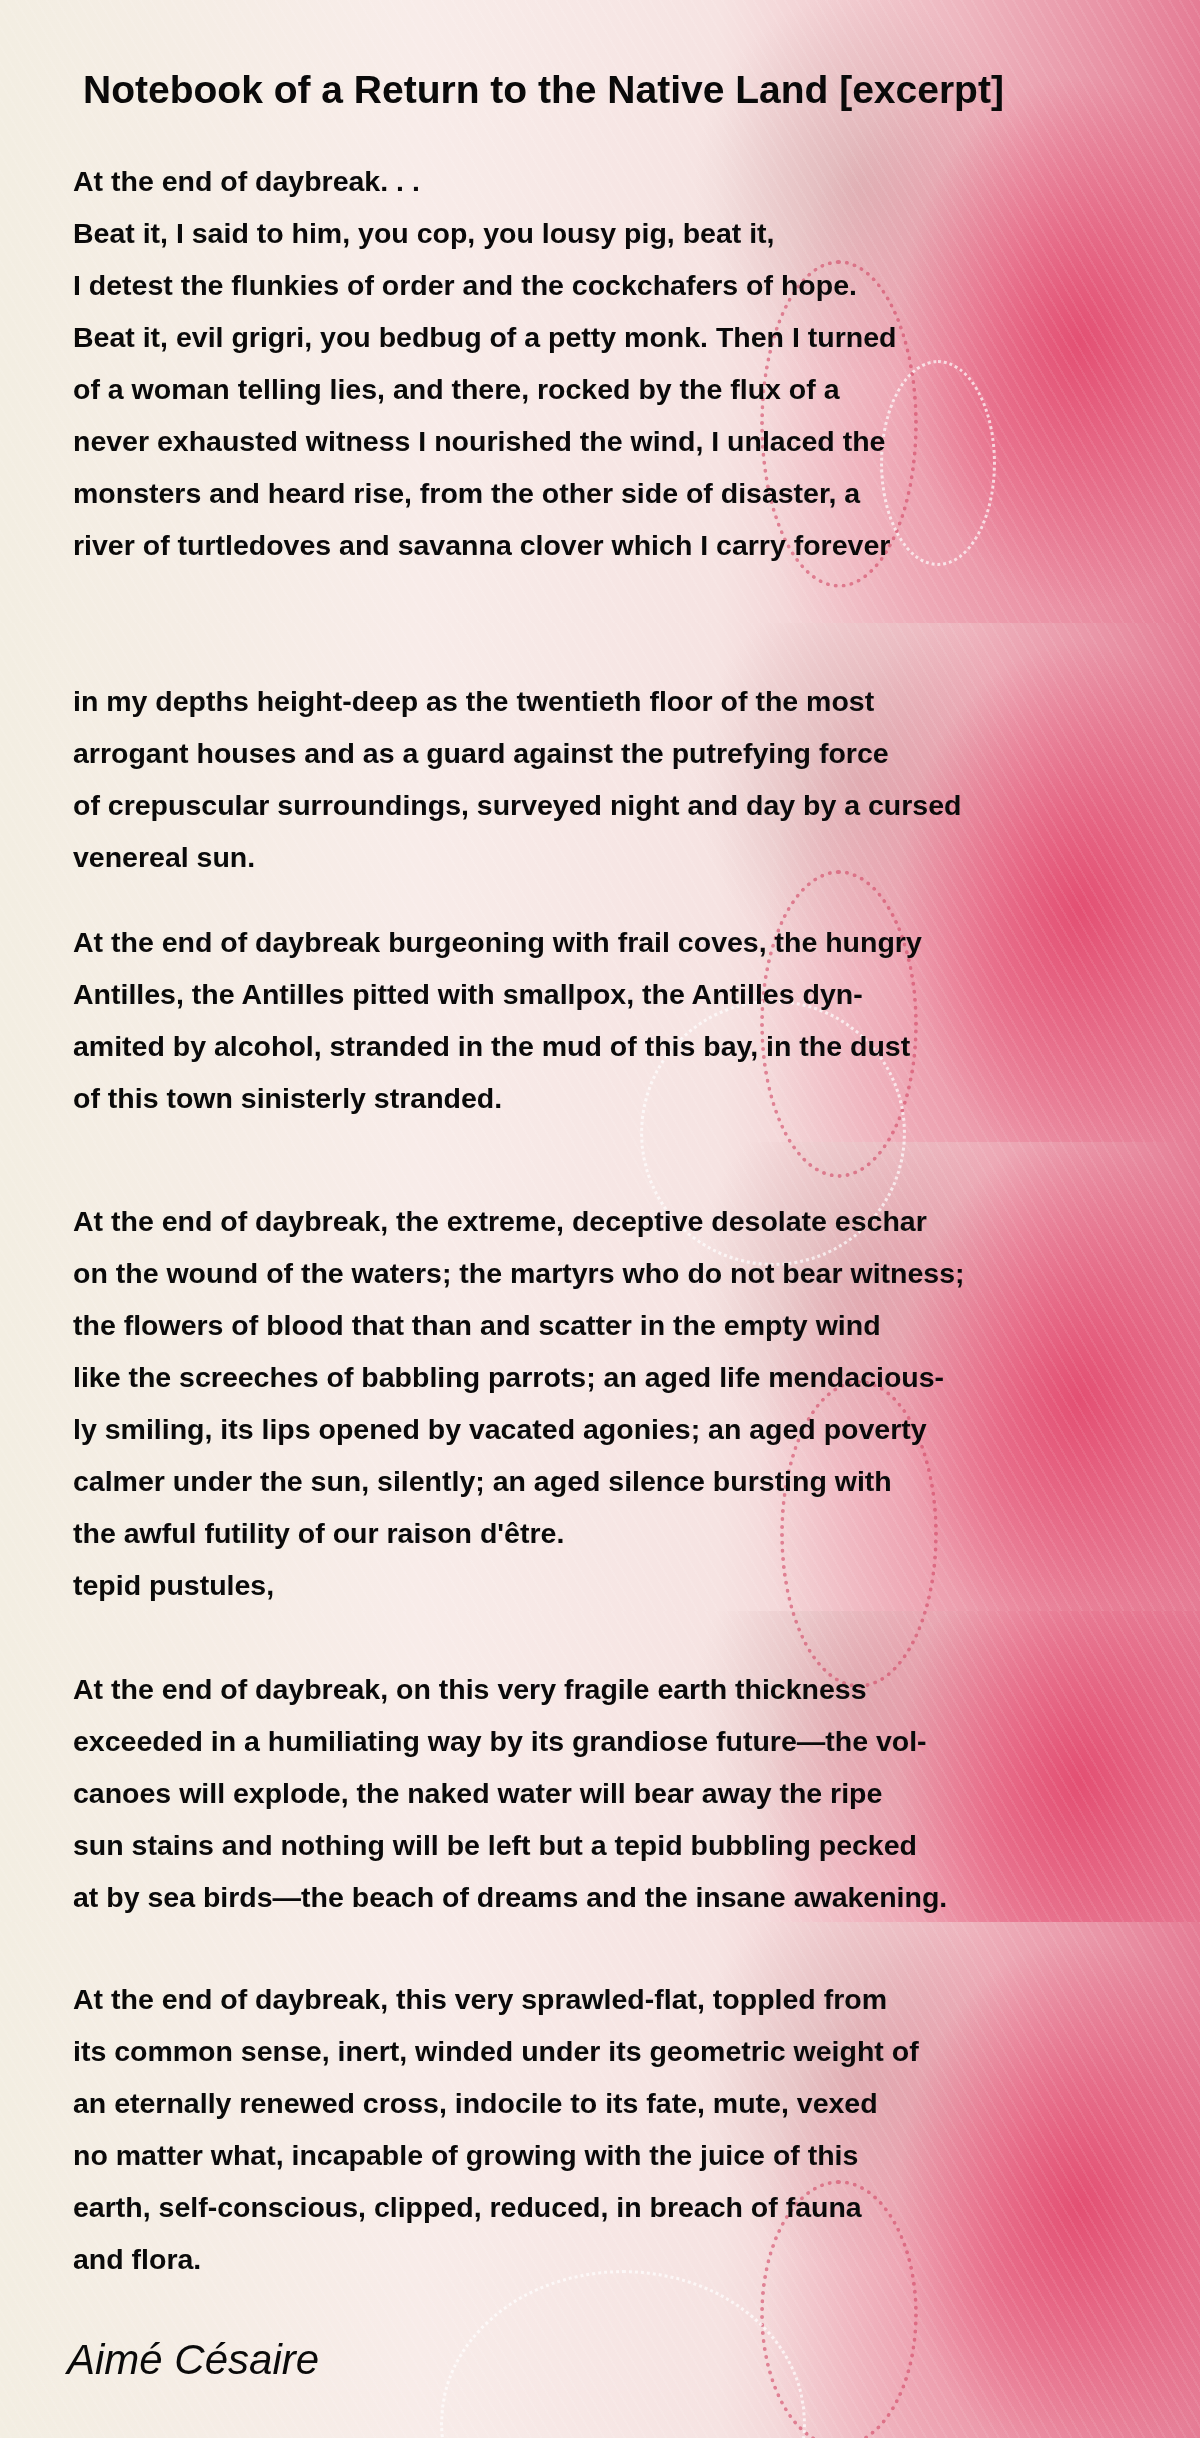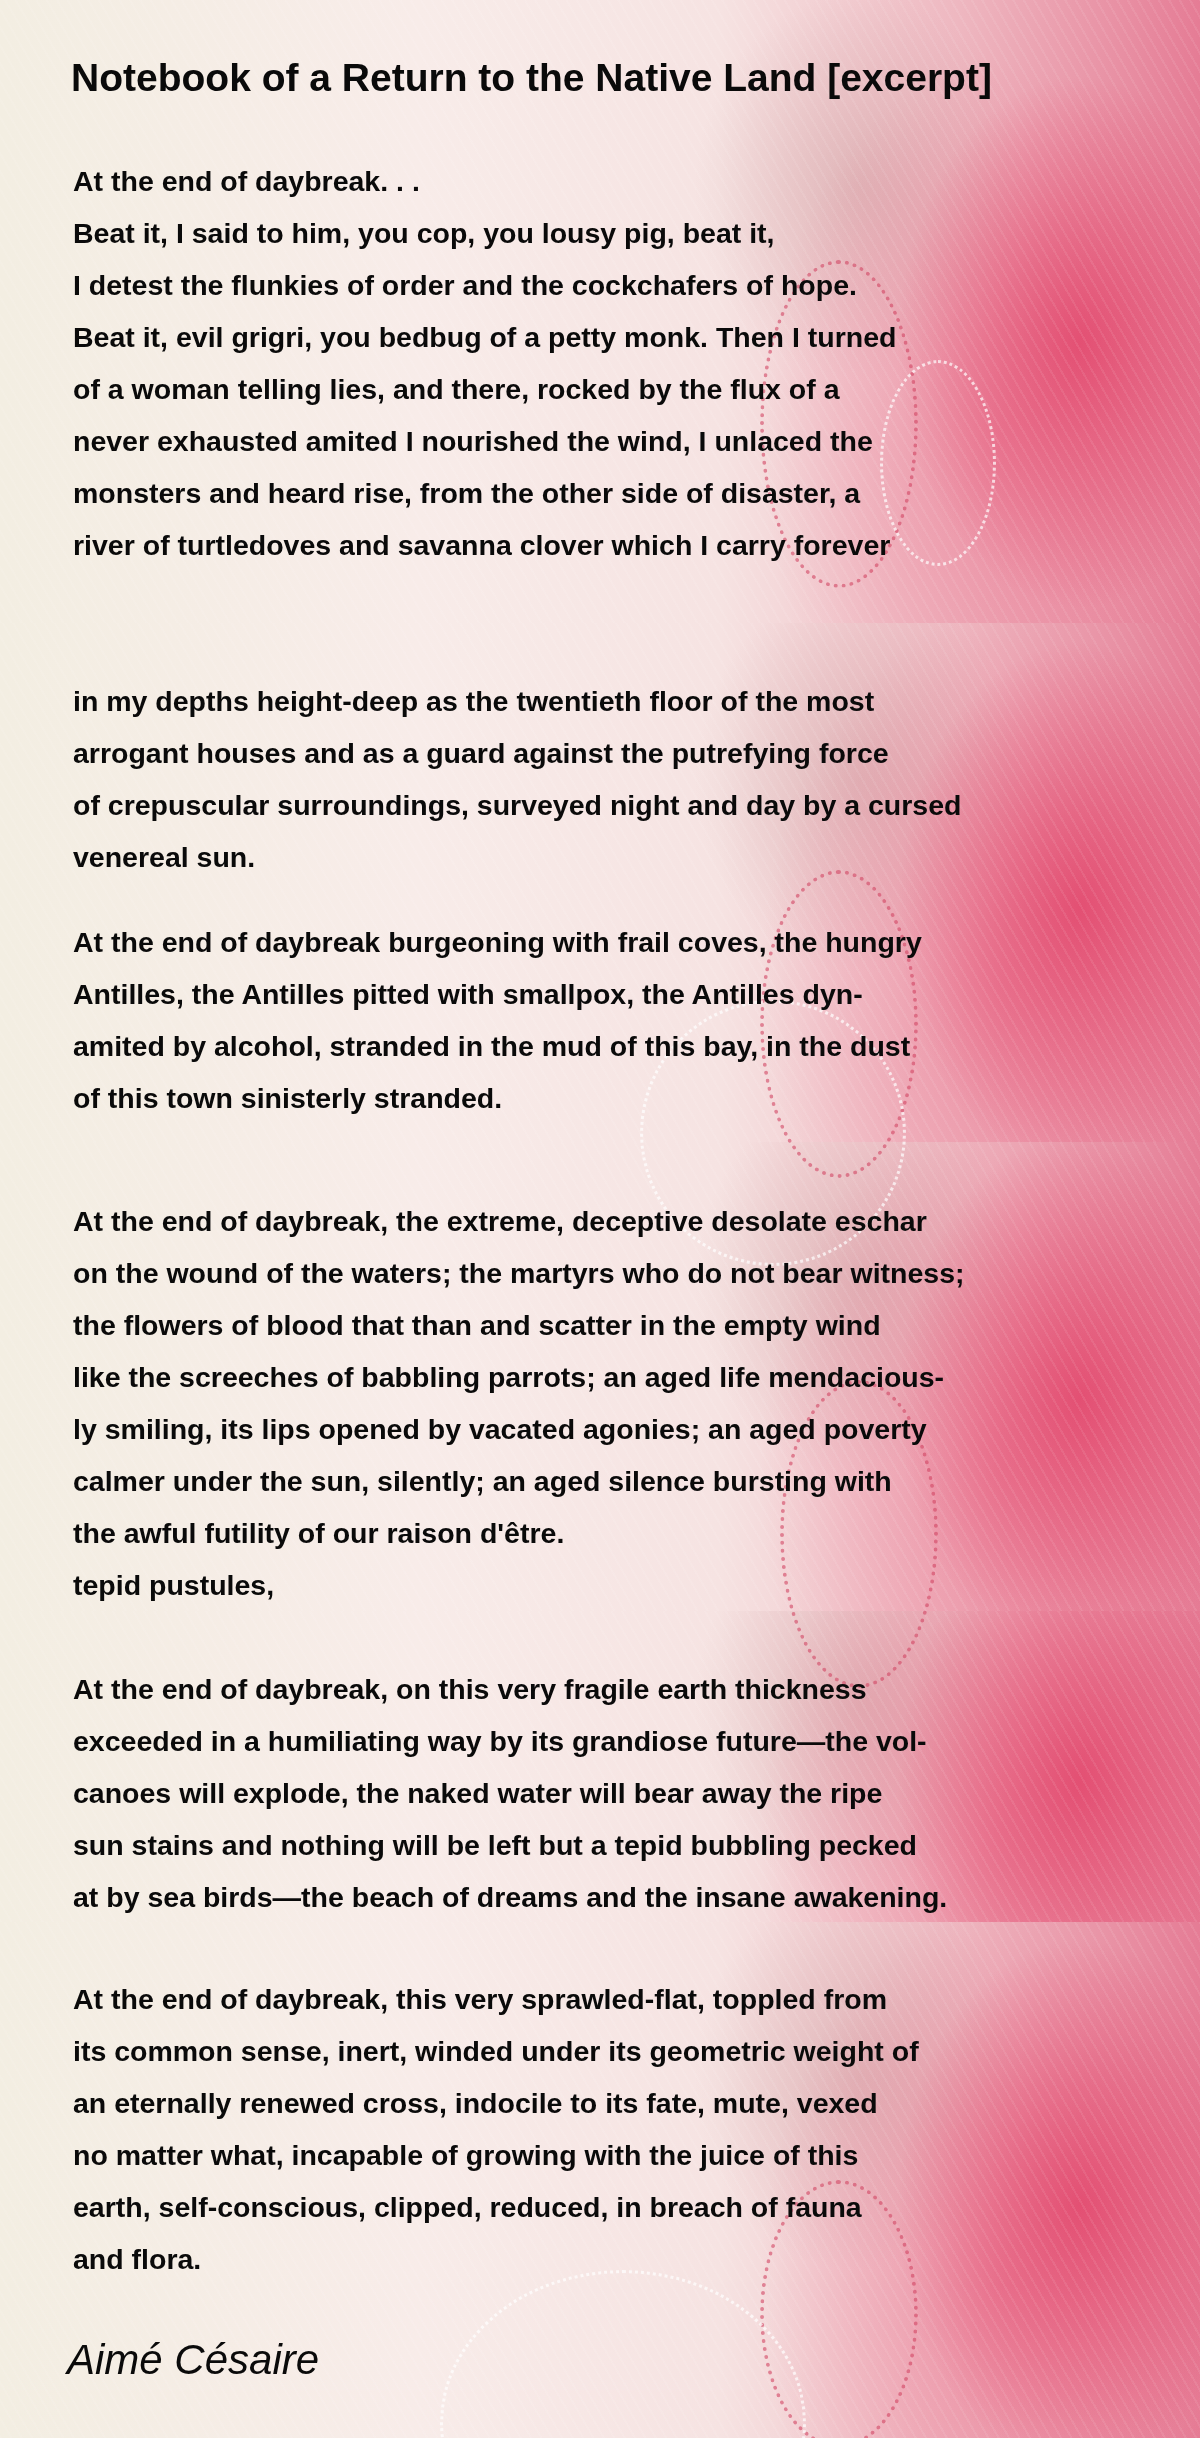--- a/index.html
+++ b/index.html
@@ -34,21 +34,21 @@
   .content {
     position: absolute;
     left: 67px;
     top: 0;
     width: 1110px;
   }
   .title {
     position: absolute;
     left: 0;
     top: 48px;
-    margin: 4px;
+    margin: 16px;
     font-size: 39px;
     font-weight: bold;
     white-space: nowrap;
     line-height: 52px;
   }
   .stanza {
     position: absolute;
     left: 0;
     margin: 6px;
   }
@@ -88,21 +88,21 @@
 
 <main class="content">
   <h1 class="title">Notebook of a Return to the Native Land [excerpt]</h1>
 
   <div class="stanza" style="top:149px;">
     <span class="line">At the end of daybreak. . .</span>
     <span class="line">Beat it, I said to him, you cop, you lousy pig, beat it,</span>
     <span class="line">I detest the flunkies of order and the cockchafers of hope.</span>
     <span class="line">Beat it, evil grigri, you bedbug of a petty monk. Then I turned</span>
     <span class="line">of a woman telling lies, and there, rocked by the flux of a</span>
-    <span class="line">never exhausted amited I nourished the wind, I unlaced the</span>
+    <span class="line">never exhausted witness I nourished the wind, I unlaced the</span>
     <span class="line">monsters and heard rise, from the other side of disaster, a</span>
     <span class="line">river of turtledoves and savanna clover which I carry forever</span>
   </div>
 
   <div class="stanza" style="top:669px;">
     <span class="line">in my depths height-deep as the twentieth floor of the most</span>
     <span class="line">arrogant houses and as a guard against the putrefying force</span>
     <span class="line">of crepuscular surroundings, surveyed night and day by a cursed</span>
     <span class="line">venereal sun.</span>
   </div>

